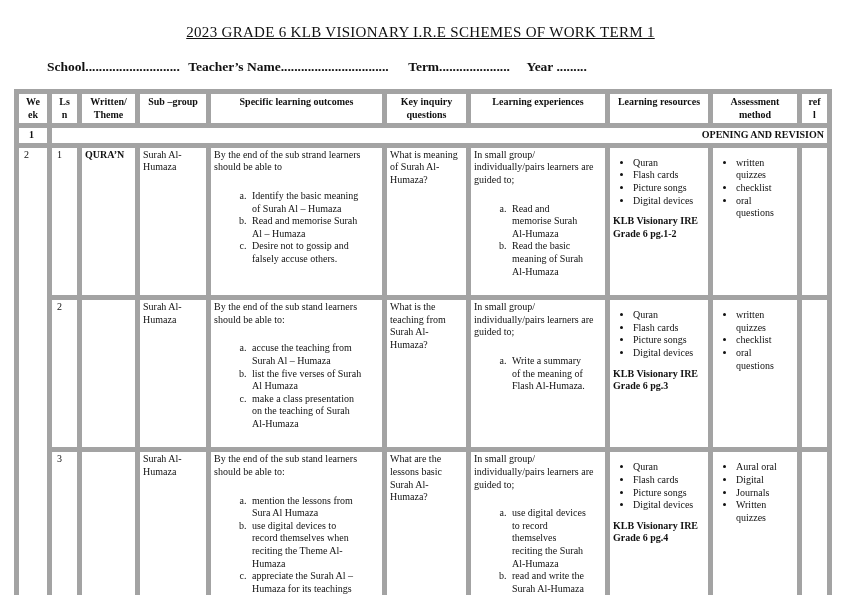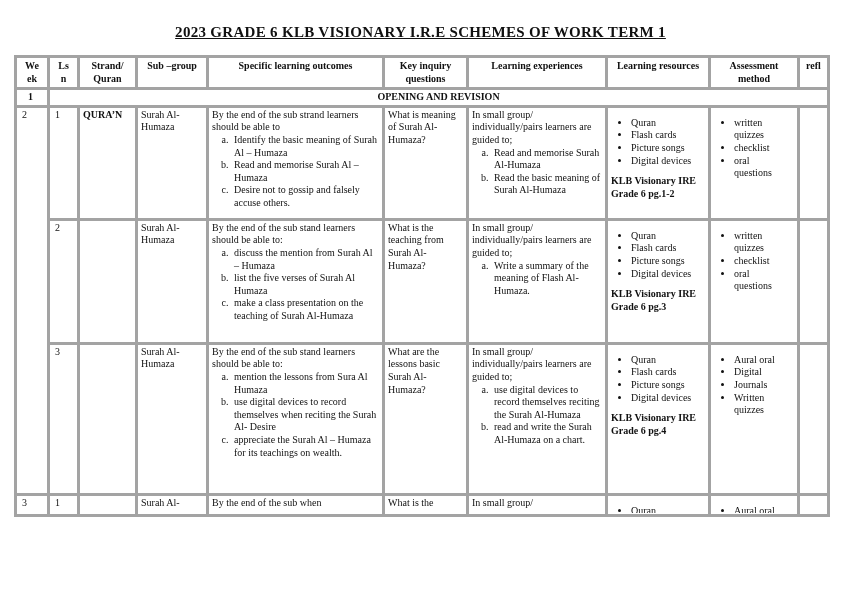--- a/index.html
+++ b/index.html
@@ -9,21 +9,21 @@
     color: #111;
     font-family: "Liberation Serif", "DejaVu Serif", serif;
     overflow: hidden;
   }
   .page { width: 841px; height: 595px; position: relative; }
 
   .title {
     margin: 24px 0 8px 0;
     text-align: center;
     font-size: 15px;
-    font-weight: bold;
+    font-weight: normal;
     letter-spacing: 0.3px;
     text-decoration: underline;
   }
 
   .info-line {
     margin: 18px 0 0 47px;
     font-size: 13.5px;
     font-weight: bold;
     white-space: nowrap;
   }
@@ -31,21 +31,21 @@
   .info-line .seg-term { margin-left: 16px; }
   .info-line .seg-year { margin-left: 13px; }
 
   table.sow {
     margin: 14px 0 0 14px;
     border-collapse: collapse;
     table-layout: fixed;
     width: 813px;
   }
   td, th {
-    border: 3px solid #a3a3a3;
+    border: 5px solid #a3a3a3;
     vertical-align: top;
     font-size: 10px;
     line-height: 12.6px;
     padding: 1px 3px;
     overflow: hidden;
     word-wrap: break-word;
   }
   th {
     font-weight: bold;
     text-align: center;
@@ -54,63 +54,69 @@
   }
   tr.r-head { height: 29px; }
   tr.r-open { height: 15px; }
   tr.r1 { height: 113px; }
   tr.r2 { height: 124px; }
   tr.r3 { height: 151px; }
   tr.r4 { height: 20px; }
 
   td.week-col { padding-left: 5px; }
   td.open-week { text-align: center; font-weight: bold; padding-left: 0; }
-  td.open-label { text-align: center; font-weight: bold; }
+  td.open-label { text-align: right; font-weight: bold; }
   td.strand-cell { font-weight: bold; margin-left: 16px; }
 
   ol.alpha {
-    margin: 0; padding-left: 19px;
+    margin: 16px; padding-left: 19px;
     list-style-type: lower-alpha;
   }
   ol.alpha li { padding-left: 3px; }
   ul.bullets {
     margin: 8px; padding-left: 12px;
     list-style-type: disc;
   }
   .book { font-weight: bold; }
   .clip { height: 16px; overflow: hidden; white-space: nowrap; }
   .clip ul.bullets { white-space: nowrap; }
 </style>
 </head>
 <body>
 
 <div class="page">
 
   <h1 class="title">2023 GRADE 6 KLB VISIONARY I.R.E SCHEMES OF WORK TERM 1</h1>
 
+  <div class="info-line">
+    <span class="seg-school">School............................</span>
+    <span class="seg-teacher">Teacher’s Name................................</span>
+    <span class="seg-term">Term.....................</span>
+    <span class="seg-year">Year .........</span>
+  </div>
 
   <table class="sow">
     <colgroup>
       <col style="width:33px">
         <col style="width:30px">
         <col style="width:58px">
         <col style="width:71px">
       <col style="width:176px">
         <col style="width:84px">
         <col style="width:139px">
         <col style="width:103px">
       <col style="width:89px">
         <col style="width:30px">
     </colgroup>
 
     <tbody>
         <tr class="r-head">
       <th>Week</th>
       <th>Lsn</th>
-      <th>Strand/ Quran</th>
+      <th>Written/ Theme</th>
       <th>Sub –group</th>
       <th>Specific learning outcomes</th>
       <th>Key inquiry questions</th>
       <th>Learning experiences</th>
       <th>Learning resources</th>
       <th>Assessment method</th>
       <th>refl</th>
     </tr>
 
     <tr class="r-open">
@@ -158,21 +164,21 @@
       <td></td>
     </tr>
 
     <tr class="r2">
       <td class="week-col">2</td>
       <td class="strand-cell"></td>
       <td>Surah Al-Humaza</td>
       <td>
         <div>By the end of the sub stand learners should be able to:</div>
         <ol class="alpha">
-          <li>discuss the mention from Surah Al – Humaza</li>
+          <li>accuse the teaching from Surah Al – Humaza</li>
           <li>list the five verses of Surah Al Humaza</li>
           <li>make a class presentation on the teaching of Surah Al-Humaza</li>
         </ol>
       </td>
       <td>What is the teaching from Surah Al-Humaza?</td>
       <td>
         <div>In small group/ individually/pairs learners are guided to;</div>
         <ol class="alpha">
           <li>Write a summary of the meaning of Flash Al-Humaza.</li>
         </ol>
@@ -197,21 +203,21 @@
     </tr>
 
     <tr class="r3">
       <td class="week-col">3</td>
       <td class="strand-cell"></td>
       <td>Surah Al-Humaza</td>
       <td>
         <div>By the end of the sub stand learners should be able to:</div>
         <ol class="alpha">
           <li>mention the lessons from Sura Al Humaza</li>
-          <li>use digital devices to record themselves when reciting the Surah Al- Desire</li>
+          <li>use digital devices to record themselves when reciting the Theme Al- Humaza</li>
           <li>appreciate the Surah Al – Humaza for its teachings on wealth.</li>
         </ol>
       </td>
       <td>What are the lessons basic Surah Al-Humaza?</td>
       <td>
         <div>In small group/ individually/pairs learners are guided to;</div>
         <ol class="alpha">
           <li>use digital devices to record themselves reciting the Surah Al-Humaza</li>
           <li>read and write the Surah Al-Humaza on a chart.</li>
         </ol>

